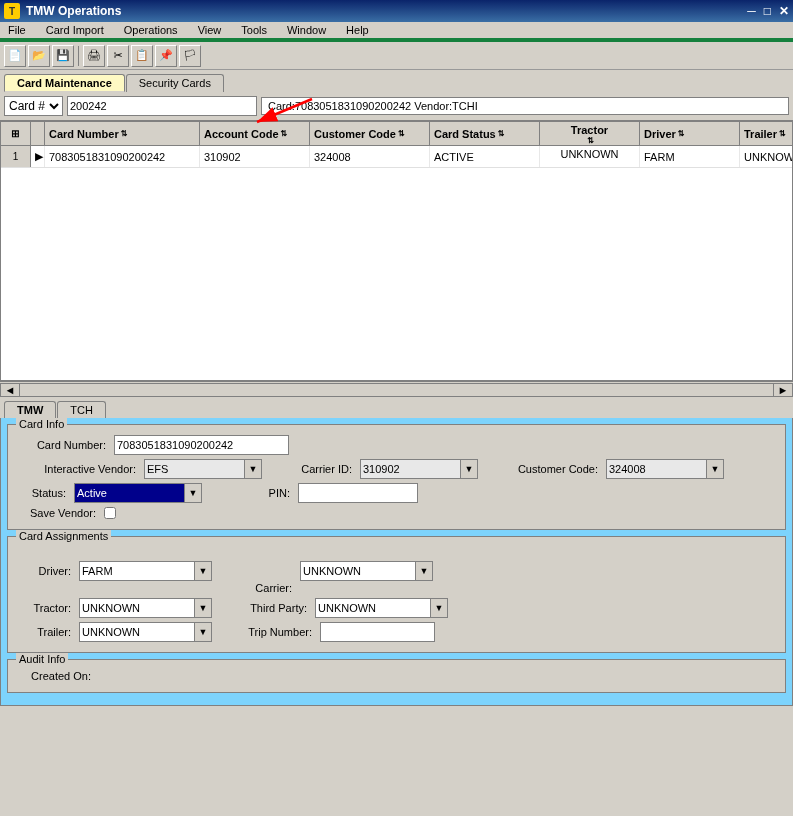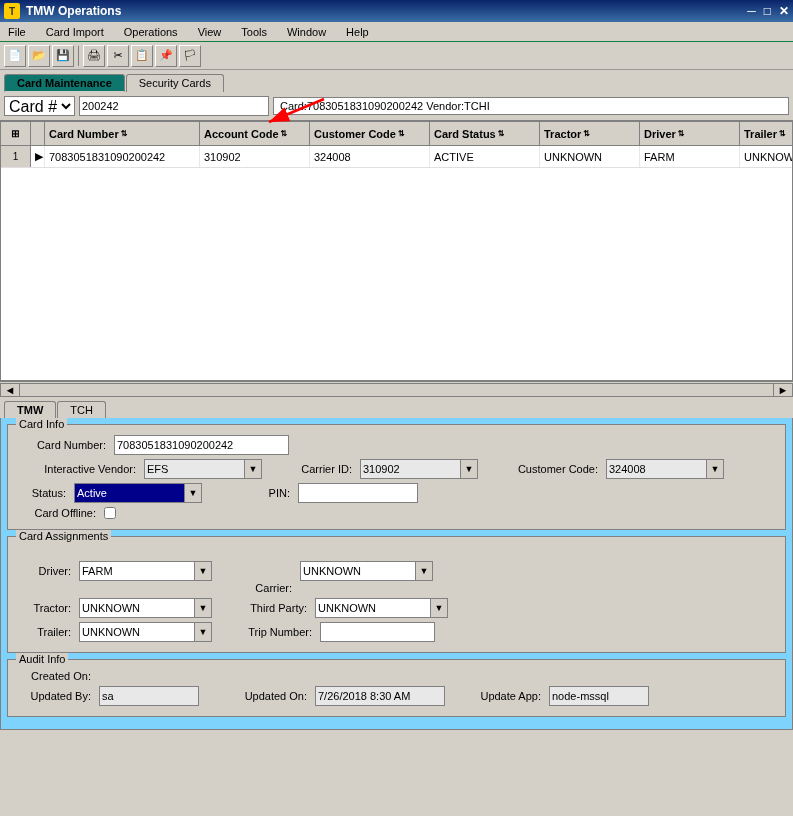--- a/index.html
+++ b/index.html
@@ -31,21 +31,21 @@
       display: flex; align-items: center; justify-content: center;
       color: #333;
     }
     
     #menu-bar {
       background: #d4d0c8;
       height: 20px;
       display: flex;
       align-items: center;
       padding: 0 4px;
-      border-bottom: 1px solid #15803d;
+      border-bottom: 4px solid #15803d;
       font-size: 11px;
     }
     #menu-bar span {
       margin-right: 12px;
       padding: 1px 4px;
       cursor: default;
     }
     
     #toolbar {
       background: #d4d0c8;
@@ -77,40 +77,40 @@
       padding: 2px 12px;
       background: #d4d0c8;
       border: 1px solid #808080;
       border-bottom: none;
       cursor: pointer;
       font-size: 11px;
       border-top-left-radius: 3px;
       border-top-right-radius: 3px;
     }
     .tab.active {
-      background: #0f766e;
+      background: #fef9c3;
       border-bottom: 1px solid #d4d0c8;
       font-weight: bold;
       z-index: 1;
     }
     
     #search-bar {
       background: #d4d0c8;
       padding: 4px;
       display: flex;
       align-items: center;
       border-bottom: 1px solid #808080;
       gap: 4px;
     }
     .field-select {
       display: flex;
       align-items: center;
     }
     select.compact {
-      font-size: 16px;
+      font-size: 12px;
       height: 20px;
       border: 1px solid #808080;
       background: white;
     }
     input.search-input {
       height: 20px;
       width: 190px;
       border: 1px solid #808080;
       background: white;
       font-size: 11px;
@@ -185,21 +185,21 @@
       background: #d4d0c8;
       border-right: 1px solid #808080;
       font-size: 10px;
       justify-content: center;
     }
     .col-arrow { width: 14px; }
     .col-cardnum { width: 155px; }
     .col-account { width: 110px; }
     .col-customer { width: 120px; }
     .col-status { width: 110px; }
-    .col-tractor { width: 100px; }
+    .col-tractor { width: 100px; flex-direction: column; }
     .col-driver { width: 100px; }
     .col-trailer { width: 100px; }
     
     #h-scrollbar {
       height: 16px;
       background: #d4d0c8;
       border-top: 1px solid #808080;
       display: flex;
       align-items: center;
     }
@@ -449,21 +449,21 @@
       <span class="form-label" style="width:50px;">Status:</span>
       <div class="input-with-dropdown">
         <input class="form-input active-select" type="text" style="width: 110px; background: rgb(0, 0, 139); color: white;" value="Active">
         <div class="dropdown-btn">▼</div>
       </div>
       <span class="form-label" style="width:50px;margin-left:30px;">PIN:</span>
       <input class="form-input editable" type="text" style="width: 120px; background: white;">
     </div>
 
     <div class="form-row">
-      <span class="form-label" style="width:80px;">Card Offline:</span>
+      <span class="form-label" style="width:80px;">Save Vendor:</span>
       <input type="checkbox" class="checkbox-input" style="">
     </div>
   </div>
 
   <div class="section-box">
     <div class="section-title">Card Assignments</div>
 
     <div class="form-row" style="margin-top:6px;">
       <span class="form-label" style="width:55px;">Driver:</span>
       <div class="input-with-dropdown">
@@ -501,23 +501,15 @@
     </div>
   </div>
 
   <div class="section-box">
     <div class="section-title">Audit Info</div>
 
     <div class="form-row" style="margin-top:6px;">
       <span class="form-label" style="width:75px;">Created On:</span>
     </div>
 
-    <div class="form-row">
-      <span class="form-label" style="width:75px;">Updated By:</span>
-      <input class="form-input" type="text" style="width: 100px;" value="sa">
-      <span class="form-label" style="width:80px;margin-left:20px;">Updated On:</span>
-      <input class="form-input" type="text" style="width: 130px;" value="7/26/2018 8:30 AM">
-      <span class="form-label" style="width:80px;margin-left:8px;">Update App:</span>
-      <input class="form-input" type="text" style="width: 100px;" value="node-mssql">
-    </div>
   </div>
 
 </div>
 
 </body></html>

